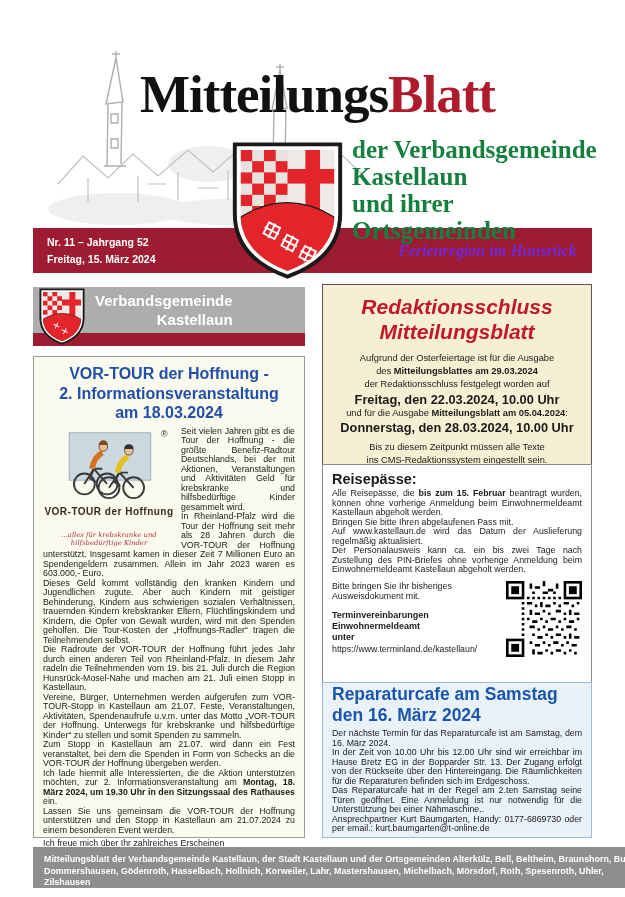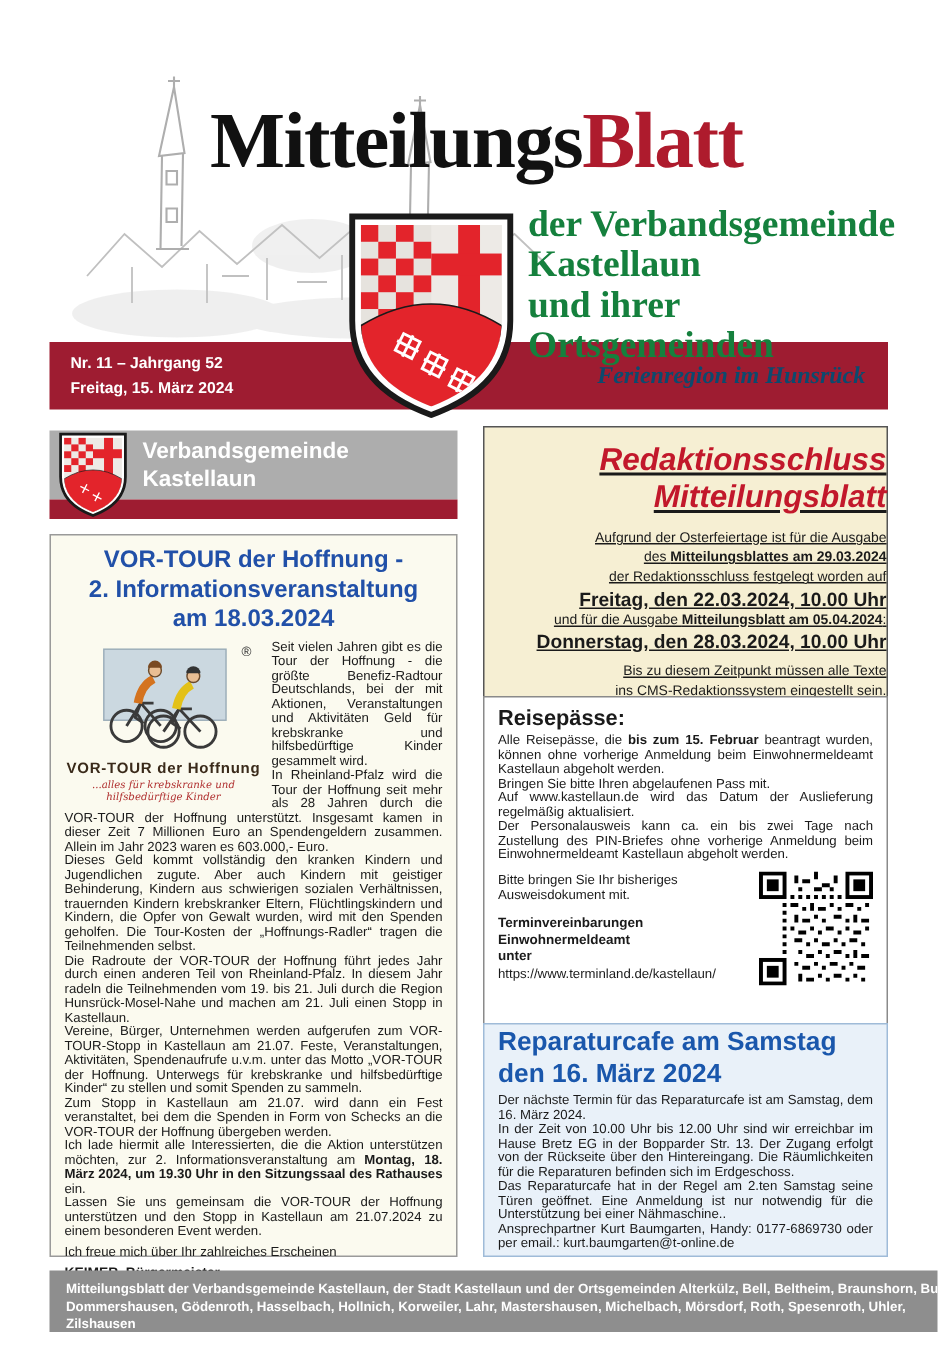--- a/index.html
+++ b/index.html
@@ -7,42 +7,42 @@
   .abs{position:absolute;}
 
   
   .sketch{left:28px;top:44px;width:340px;height:190px;z-index:0;}
   .mast-title{left:140px;top:64px;width:460px;font-family:"Liberation Serif",serif;font-weight:bold;font-size:53px;letter-spacing:-1px;z-index:2;white-space:nowrap;}
   .mast-title .t-black{color:#111111;}
   .mast-title .t-red{color:#AE1B2D;}
   .mast-sub{left:352px;top:136px;width:245px;font-family:"Liberation Serif",serif;font-weight:bold;font-size:25px;line-height:27px;color:#15803d;z-index:2;}
   .issue-band{left:33px;top:228px;width:559px;height:45px;background:#9E1C31;z-index:1;}
   .issue-info{left:47px;top:234px;color:#fff;font-weight:bold;font-size:10.5px;line-height:17px;z-index:3;}
-  .tagline{left:390px;top:242px;width:195px;text-align:center;color:#0c4a6e;font-family:"Liberation Serif",serif;font-style:italic;font-weight:bold;font-size:16px;z-index:3;}
+  .tagline{left:390px;top:242px;width:195px;text-align:center;color:#6d28d9;font-family:"Liberation Serif",serif;font-style:italic;font-weight:bold;font-size:16px;z-index:3;}
   .crest-big{left:231px;top:141px;width:113px;height:139px;z-index:4;}
 
   
   .vg-band{left:33px;top:287px;width:272px;height:46px;background:#ADADAD;z-index:1;}
   .vg-redstrip{left:33px;top:333px;width:272px;height:13px;background:#9E1C31;z-index:1;}
-  .vg-text{left:95px;top:291px;color:#fff;font-weight:bold;font-size:15px;line-height:19px;z-index:3;}
+  .vg-text{left:95px;top:291px;color:#fff;font-weight:bold;font-size:15px;line-height:19px;z-index:3;text-align:right;}
   .crest-small{left:39px;top:288px;width:46px;height:57px;z-index:4;}
 
   .article-box{left:33px;top:356px;width:272px;height:482px;background:#FBFAEF;border:1px solid #9A9A9A;box-sizing:border-box;padding:7px 9px 6px 9px;z-index:1;}
   .article-title{color:#2150A8;font-weight:bold;font-size:16px;line-height:19.5px;text-align:center;margin-bottom:4px;}
   .logo-float{float:left;width:132px;margin:2px 6px 2px 0;text-align:center;}
   .logo-reg{font-size:9px;vertical-align:top;color:#333;}
   .logo-caption{font-size:10px;font-weight:bold;color:#3A2A1A;letter-spacing:0.5px;margin-top:1px;}
-  .logo-tagline{font-family:"DejaVu Serif",serif;font-style:italic;font-size:6.8px;color:#B03030;margin-top:1px;}
+  .logo-tagline{font-family:"DejaVu Serif",serif;font-style:italic;font-size:6.8px;color:#B03030;margin-top:14px;}
   .body-txt{font-size:8.8px;line-height:1.08;text-align:justify;}
   .body-txt .b{font-weight:bold;}
   .mt4{margin-top:4px;}
   .sig{font-weight:bold;font-size:9.2px;margin-top:5px;}
 
   
-  .red-box{left:322px;top:284px;width:270px;height:223px;background:#F6EFD3;border:1px solid #555;box-sizing:border-box;text-align:right;padding-top:9px;z-index:1;text-decoration:underline;}
+  .red-box{left:322px;top:284px;width:270px;height:223px;background:#F6EFD3;border:1px solid #555;box-sizing:border-box;text-align:center;padding-top:9px;z-index:1;}
   .red-box-title{color:#C2182B;font-weight:bold;font-style:italic;font-size:21px;line-height:25px;margin-bottom:8px;}
   .red-box-line{font-size:9.3px;line-height:13.2px;}
   .red-box-line .b{font-weight:bold;}
   .red-box-big{font-size:12.8px;font-weight:bold;line-height:15px;}
   .gap6{height:6px;}
 
   .id-box{left:322px;top:464px;width:270px;height:222px;background:#ffffff;border:1px solid #8A8A8A;box-sizing:border-box;padding:5px 9px;z-index:1;}
   .id-h{font-size:14.5px;font-weight:bold;margin:1px 0 2px 0;}
   .id-row{display:flex;margin-top:6px;}
   .id-row-left{flex:1;font-size:8.8px;line-height:1.15;}

